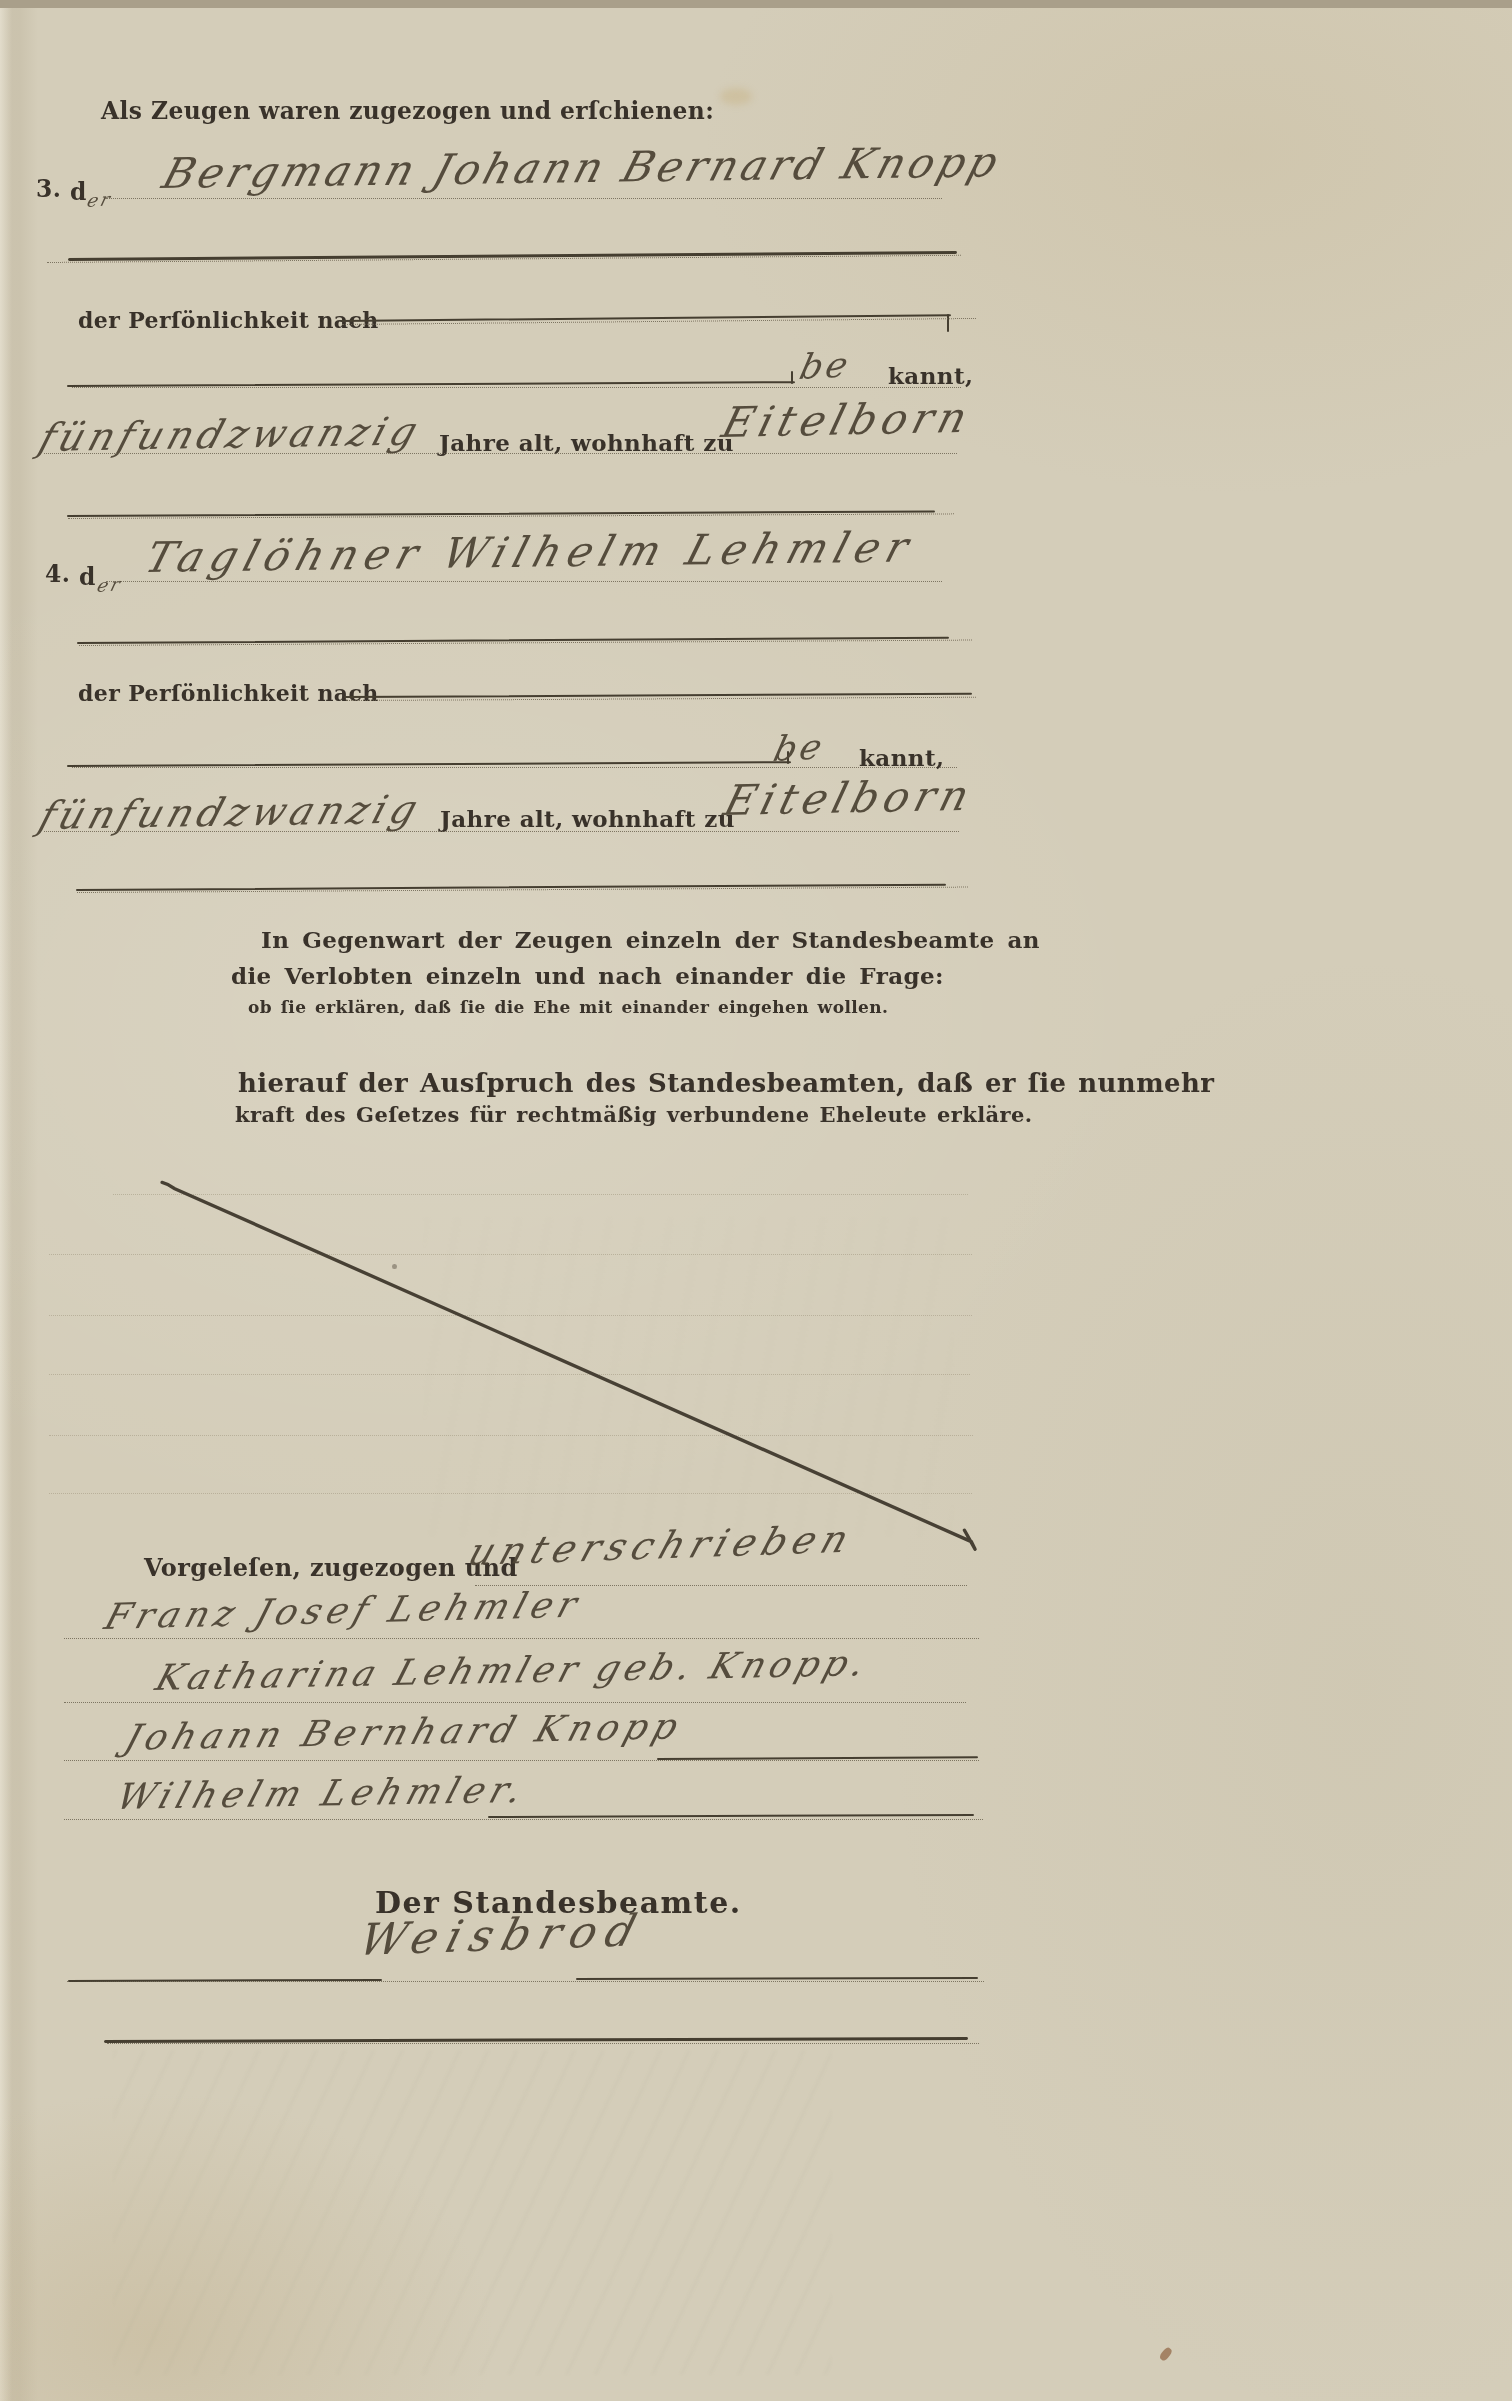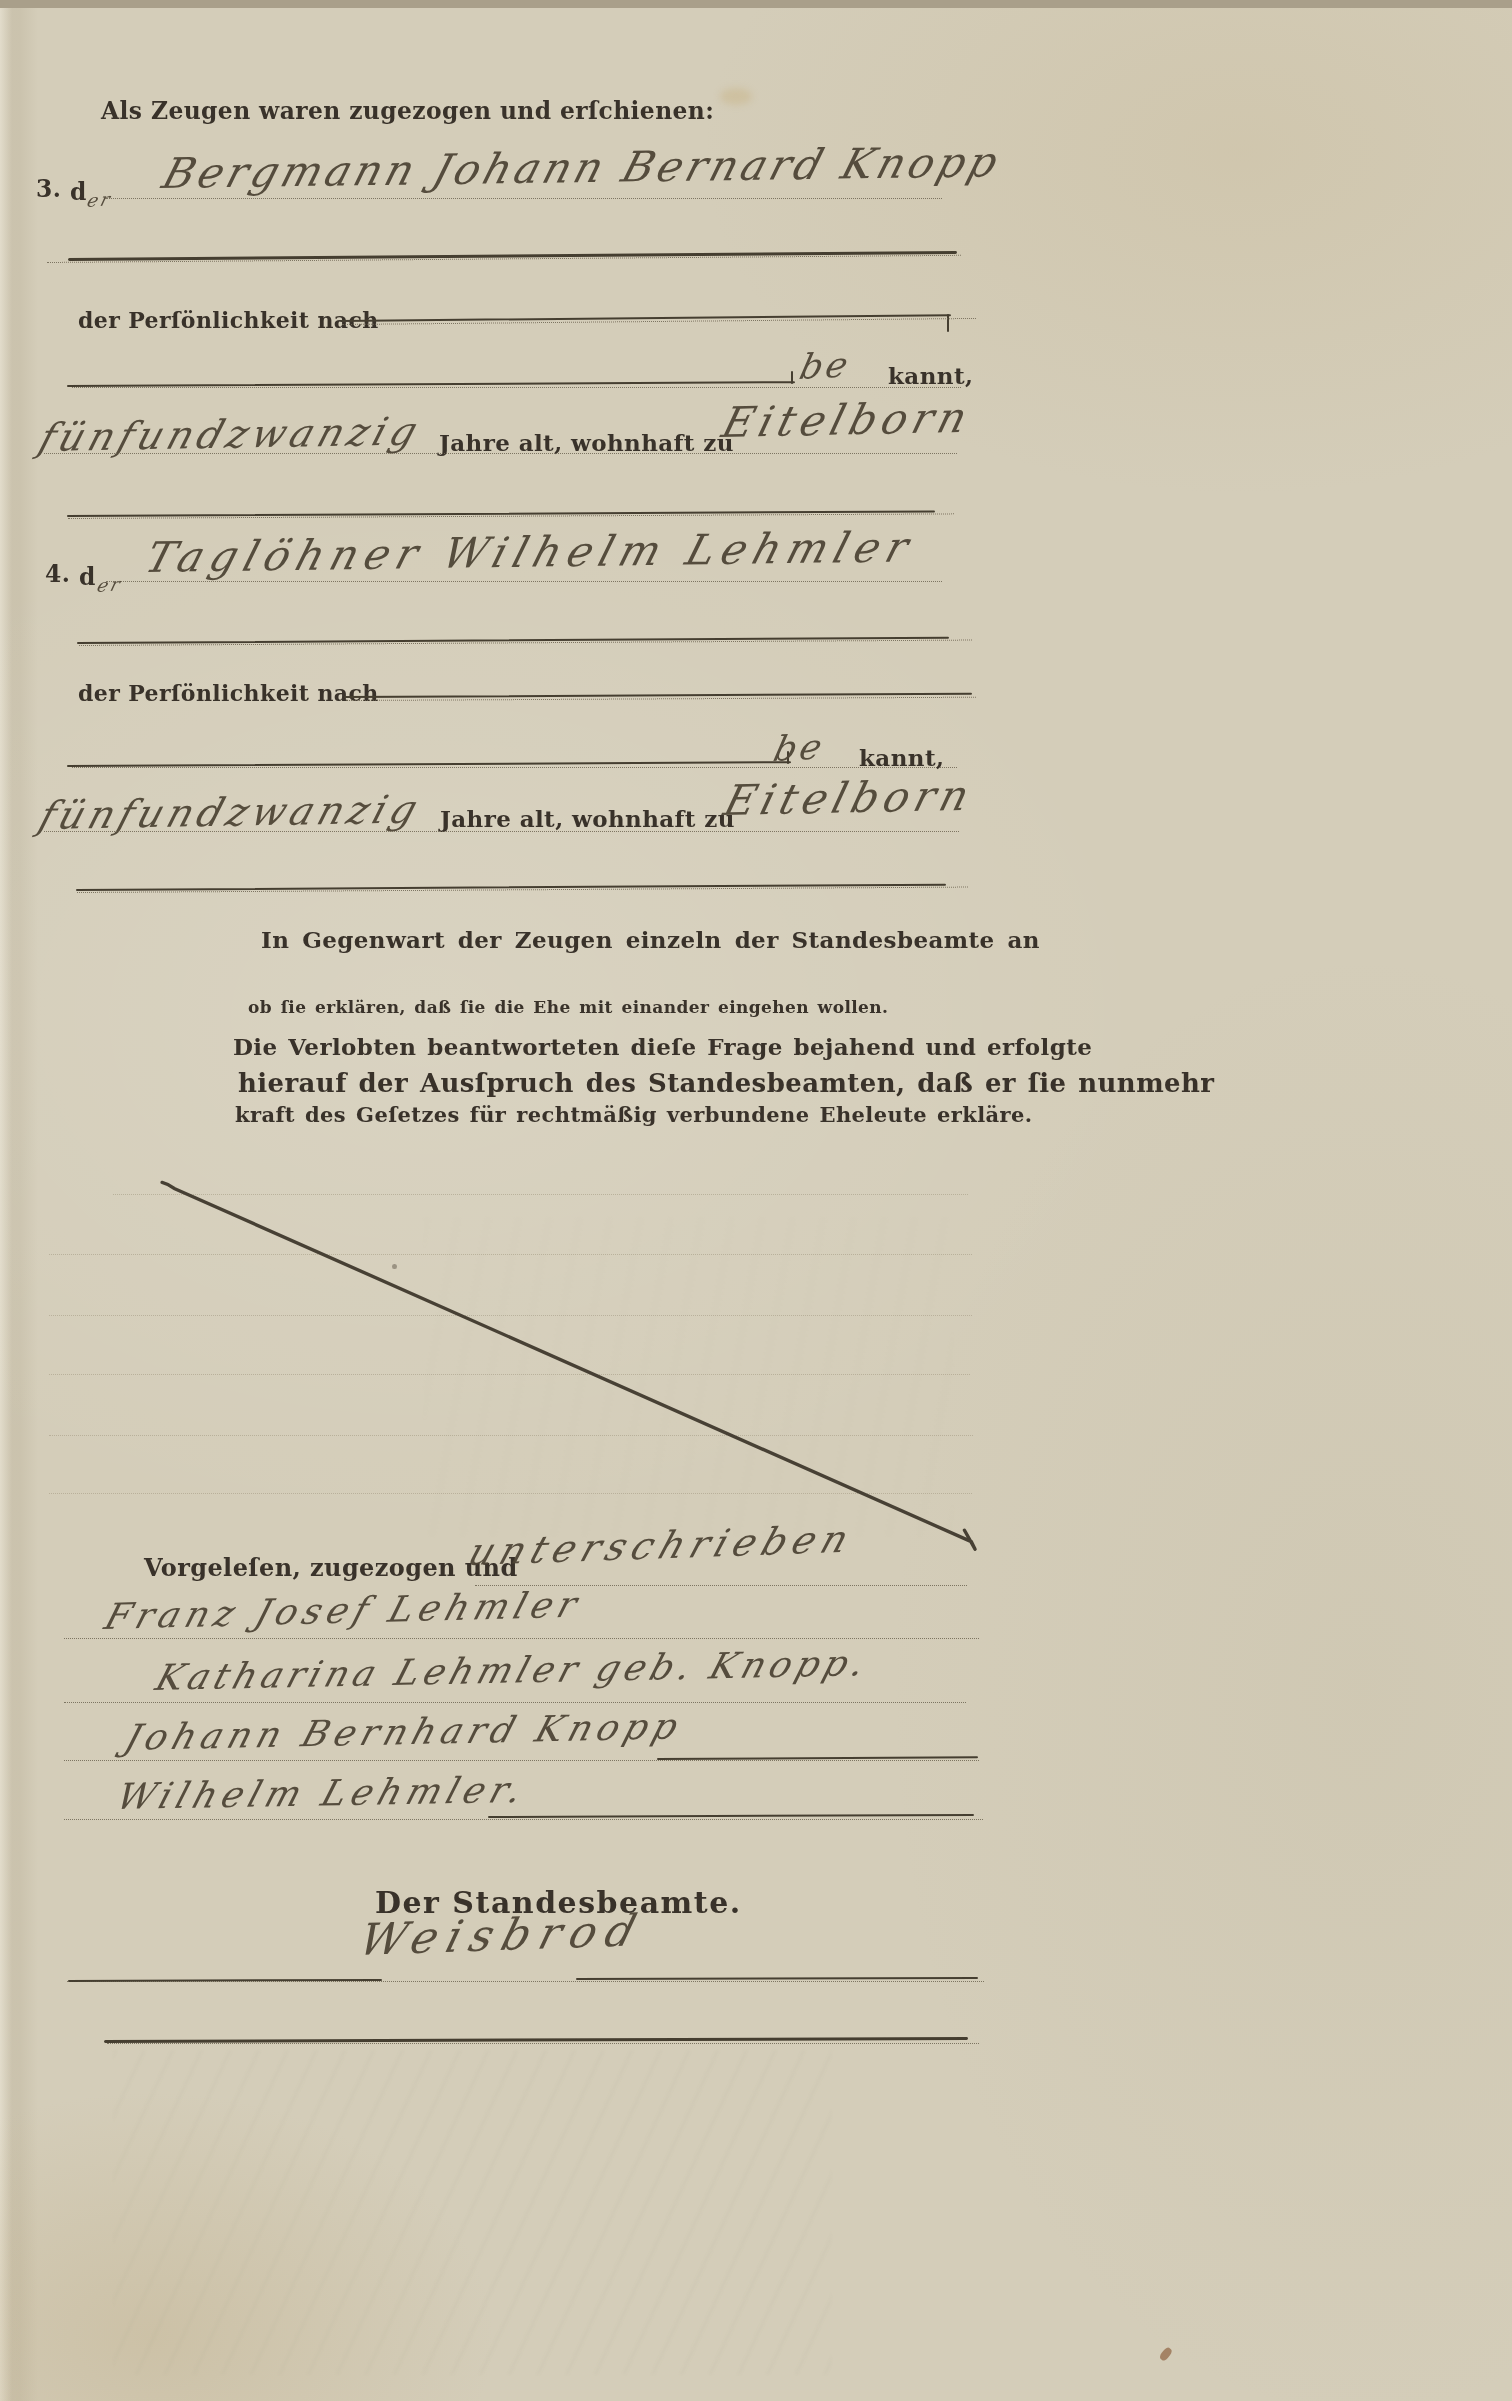--- a/index.html
+++ b/index.html
@@ -90,22 +90,22 @@
 
   <div class="hw" style="left:34px;top:785px;font-size:39px;transform:skewX(-18deg) rotate(-1deg);letter-spacing:4.5px;">fünfundzwanzig</div>
   <div class="pr" style="left:440px;top:797px;font-size:23px;">Jahre alt, wohnhaft zu</div>
   <div class="hw" style="left:719px;top:768px;font-size:42px;transform:skewX(-16deg) rotate(-1.2deg);letter-spacing:5.3px;">Eitelborn</div>
   <div class="dots" style="left:44px;top:823px;width:915px;"></div>
 
   <div class="rule" style="left:76px;top:881px;width:870px;transform:rotate(-0.35deg);"></div>
   <div class="dots" style="left:77px;top:884px;width:891px;transform:rotate(-0.35deg);"></div>
 
   <div class="pr" style="left:261px;top:918px;font-size:23px;word-spacing:4.5px;">In Gegenwart der Zeugen einzeln der Standesbeamte an</div>
+  <div class="pr" style="left:231px;top:954px;font-size:23px;word-spacing:4.5px;">die Verlobten einzeln und nach einander die Frage:</div>
   <div class="pr" style="left:248px;top:989px;font-size:17px;word-spacing:2.3px;">ob ſie erklären, daß ſie die Ehe mit einander eingehen wollen.</div>
-  <div class="pr" style="left:233px;top:1025px;font-size:23px;word-spacing:2.3px;">Die Verlobten beantworteten dieſe Frage bejahend und erfolgte</div>
   <div class="pr" style="left:238px;top:1060px;font-size:26px;word-spacing:2.3px;">hierauf der Ausſpruch des Standesbeamten, daß er ſie nunmehr</div>
   <div class="pr" style="left:235px;top:1094px;font-size:21px;word-spacing:2.3px;">kraft des Geſetzes für rechtmäßig verbundene Eheleute erkläre.</div>
 
   <div class="dots faint" style="left:113px;top:1186px;width:855px;"></div>
   <div class="dots faint" style="left:49px;top:1246px;width:923px;"></div>
   <div class="dots faint" style="left:49px;top:1307px;width:923px;"></div>
   <div class="dots faint" style="left:49px;top:1366px;width:921px;"></div>
   <div class="dots faint" style="left:49px;top:1427px;width:924px;"></div>
   <div class="dots faint" style="left:49px;top:1485px;width:923px;"></div>
 

